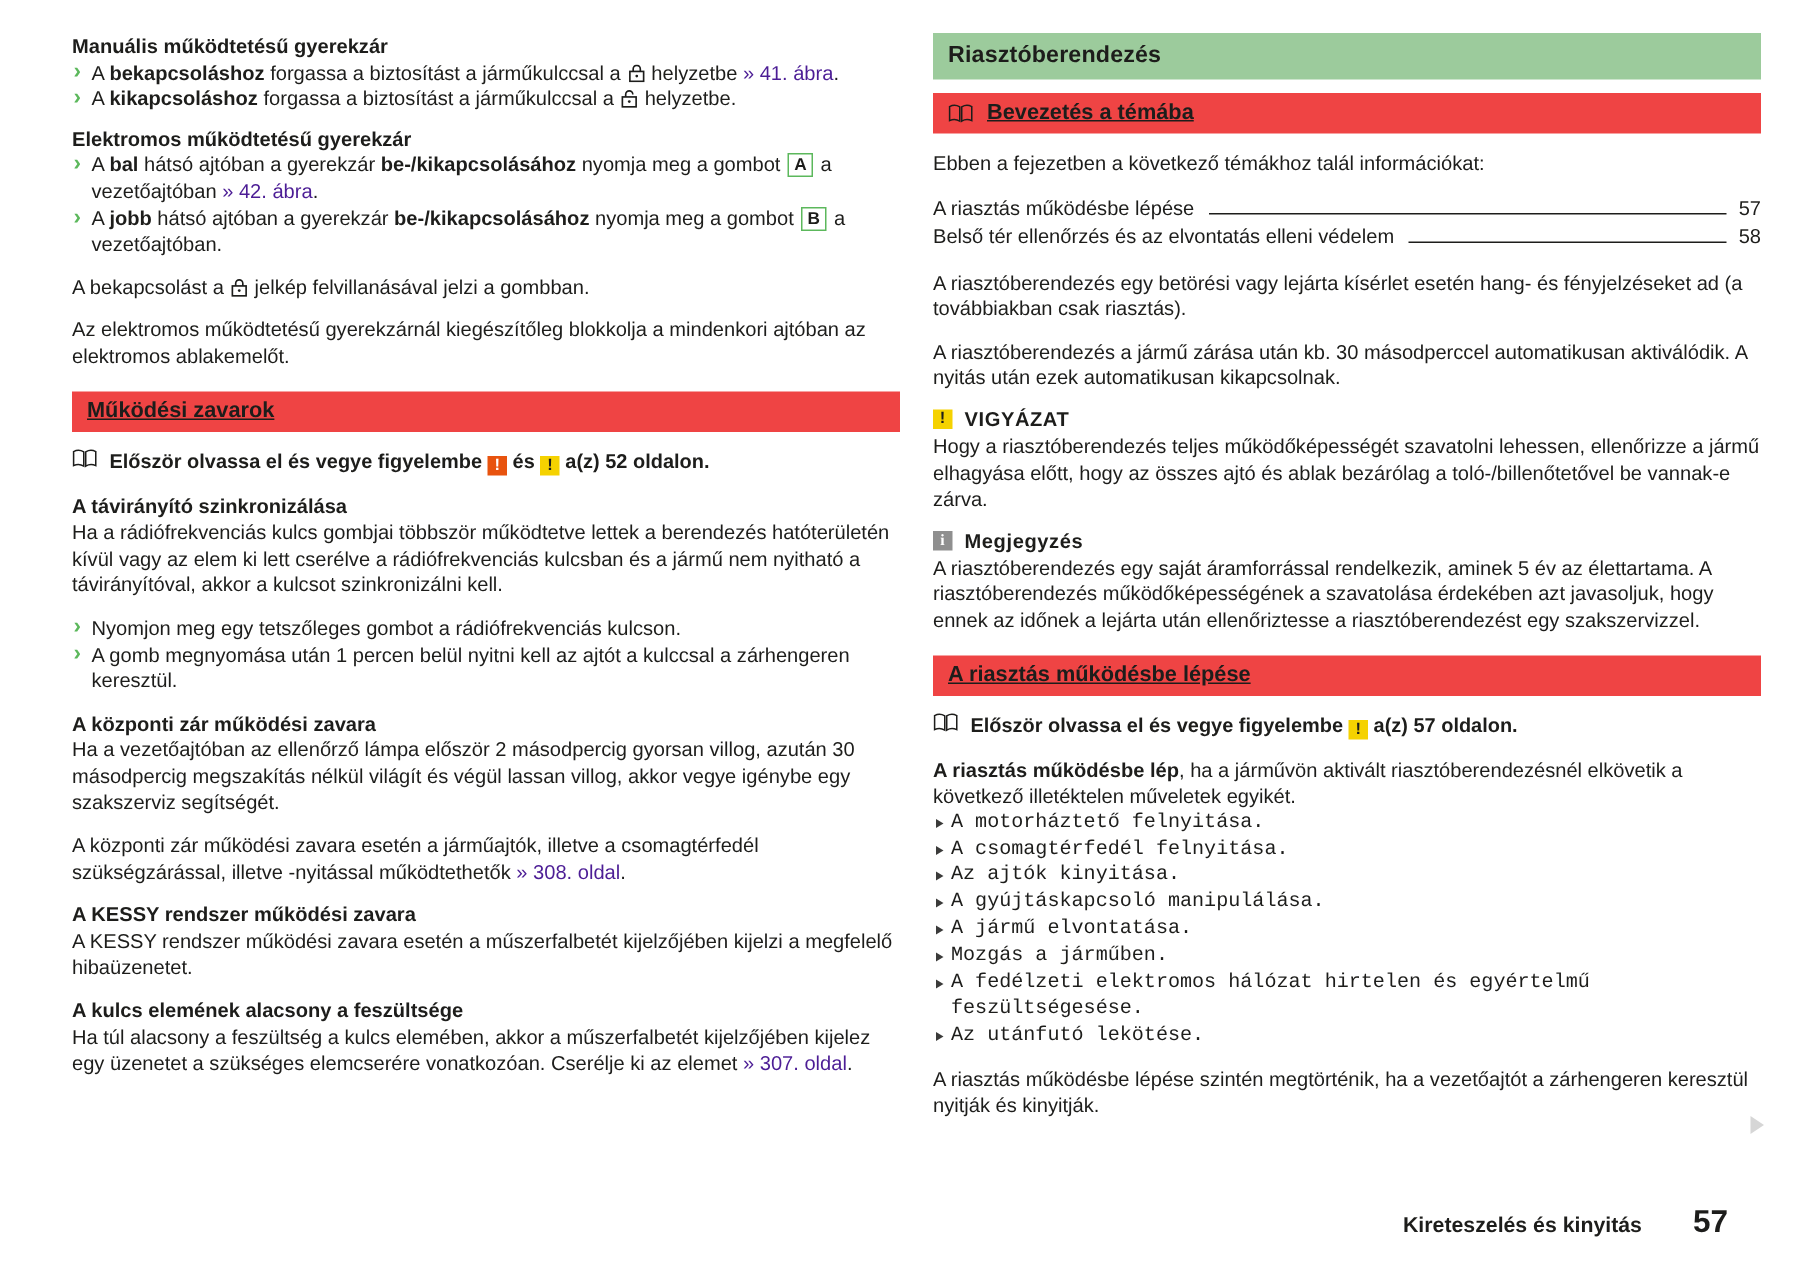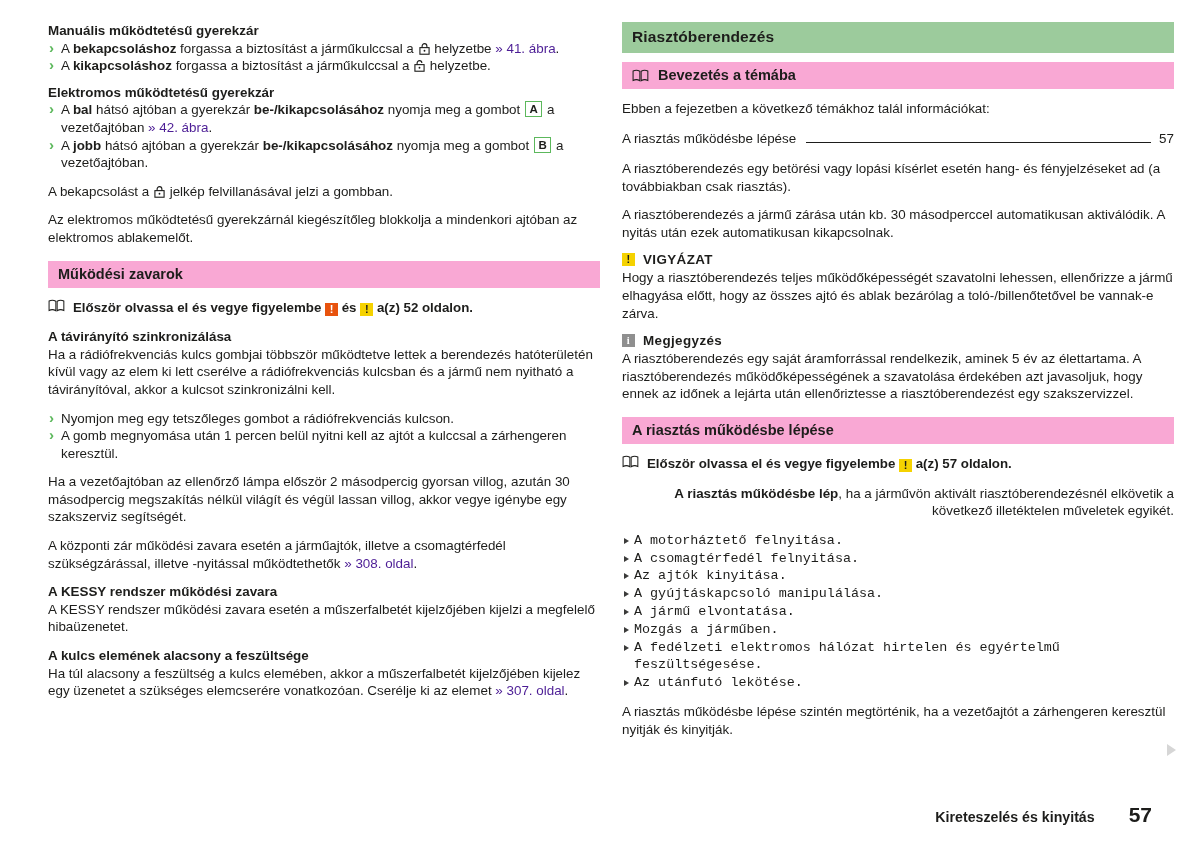--- a/index.html
+++ b/index.html
@@ -34,40 +34,41 @@
   .h-green {
     background: #9ccb9c;
     color: #1d1d1b;
     font-size: 15.5px;
     font-weight: bold;
     padding: 6px 10px 7px 10px;
     letter-spacing: .1px;
     margin: 0 0 9px 0;
   }
   .h-taupe {
-    background: #f9a8d4;
+    background: #ef4444;
     color: #1d1d1b;
     font-size: 14.5px;
     font-weight: bold;
     padding: 5px 10px 6px 10px;
     margin: 0 0 11px 0;
     display: flex;
     align-items: center;
     gap: 9px;
+    text-decoration: underline;
   }
   .h-taupe.plain { display: block; }
 
   
   p.t {
     font-size: 13.4px;
     line-height: 17.6px;
     margin: 0 0 11px 0;
     text-align: left;
   }
-  p.t.tight { margin-bottom: 12px; text-align: right; }
+  p.t.tight { margin-bottom: 0; }
   .sub {
     font-size: 13.4px;
     line-height: 17.6px;
     font-weight: bold;
     margin: 0 0 0 0;
   }
   b.ib { font-weight: bold; }
   .link { color: #4c1d95; }
 
   
@@ -281,20 +282,21 @@
       <span class="txt"><span>Először olvassa el és vegye figyelembe </span><span class="ic-warn red">!</span><span> és </span><span class="ic-warn">!</span><span> a(z) 52 oldalon.</span></span>
     </div>
 
     <div class="sub">A távirányító szinkronizálása</div>
     <p class="t">Ha a rádiófrekvenciás kulcs gombjai többször működtetve lettek a berendezés hatóterületén kívül vagy az elem ki lett cserélve a rádiófrekvenciás kulcsban és a jármű nem nyitható a távirányítóval, akkor a kulcsot szinkronizálni kell.</p>
     <ul class="arrows">
       <li>Nyomjon meg egy tetszőleges gombot a rádiófrekvenciás kulcson.</li>
       <li>A gomb megnyomása után 1 percen belül nyitni kell az ajtót a kulccsal a zárhengeren keresztül.</li>
     </ul>
 
+    <div class="sub">A központi zár működési zavara</div>
     <p class="t">Ha a vezetőajtóban az ellenőrző lámpa először 2 másodpercig gyorsan villog, azután 30 másodpercig megszakítás nélkül világít és végül lassan villog, akkor vegye igénybe egy szakszerviz segítségét.</p>
     <p class="t"><span>A központi zár működési zavara esetén a járműajtók, illetve a csomagtérfedél szükségzárással, illetve -nyitással működtethetők </span><span class="link">» 308. oldal</span><span>.</span></p>
 
     <div class="sub">A KESSY rendszer működési zavara</div>
     <p class="t">A KESSY rendszer működési zavara esetén a műszerfalbetét kijelzőjében kijelzi a megfelelő hibaüzenetet.</p>
 
     <div class="sub">A kulcs elemének alacsony a feszültsége</div>
     <p class="t"><span>Ha túl alacsony a feszültség a kulcs elemében, akkor a műszerfalbetét kijelzőjében kijelez egy üzenetet a szükséges elemcserére vonatkozóan. Cserélje ki az elemet </span><span class="link">» 307. oldal</span><span>.</span></p>
 
   </div>
@@ -312,23 +314,28 @@
     </div>
 
     <p class="t">Ebben a fejezetben a következő témákhoz talál információkat:</p>
 
     <div class="toc">
       <div class="toc-row">
         <span class="lbl">A riasztás működésbe lépése</span>
         <span class="dots"></span>
         <span class="pg">57</span>
       </div>
-    </div>
-
-    <p class="t">A riasztóberendezés egy betörési vagy lopási kísérlet esetén hang- és fényjelzéseket ad (a továbbiakban csak riasztás).</p>
+      <div class="toc-row">
+        <span class="lbl">Belső tér ellenőrzés és az elvontatás elleni védelem</span>
+        <span class="dots"></span>
+        <span class="pg">58</span>
+      </div>
+    </div>
+
+    <p class="t">A riasztóberendezés egy betörési vagy lejárta kísérlet esetén hang- és fényjelzéseket ad (a továbbiakban csak riasztás).</p>
     <p class="t">A riasztóberendezés a jármű zárása után kb. 30 másodperccel automatikusan aktiválódik. A nyitás után ezek automatikusan kikapcsolnak.</p>
 
     <div class="callout-title">
       <span class="ic-warn">!</span>
       <span>VIGYÁZAT</span>
     </div>
     <p class="t">Hogy a riasztóberendezés teljes működőképességét szavatolni lehessen, ellenőrizze a jármű elhagyása előtt, hogy az összes ajtó és ablak bezárólag a toló-/billenőtetővel be vannak-e zárva.</p>
 
     <div class="callout-title">
       <span class="ic-info">i</span>

